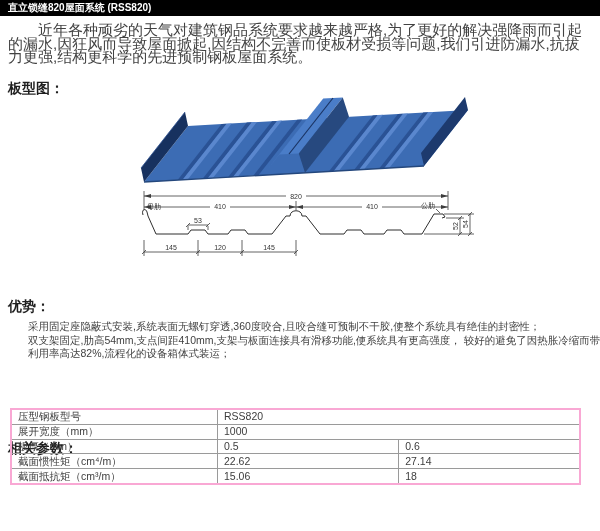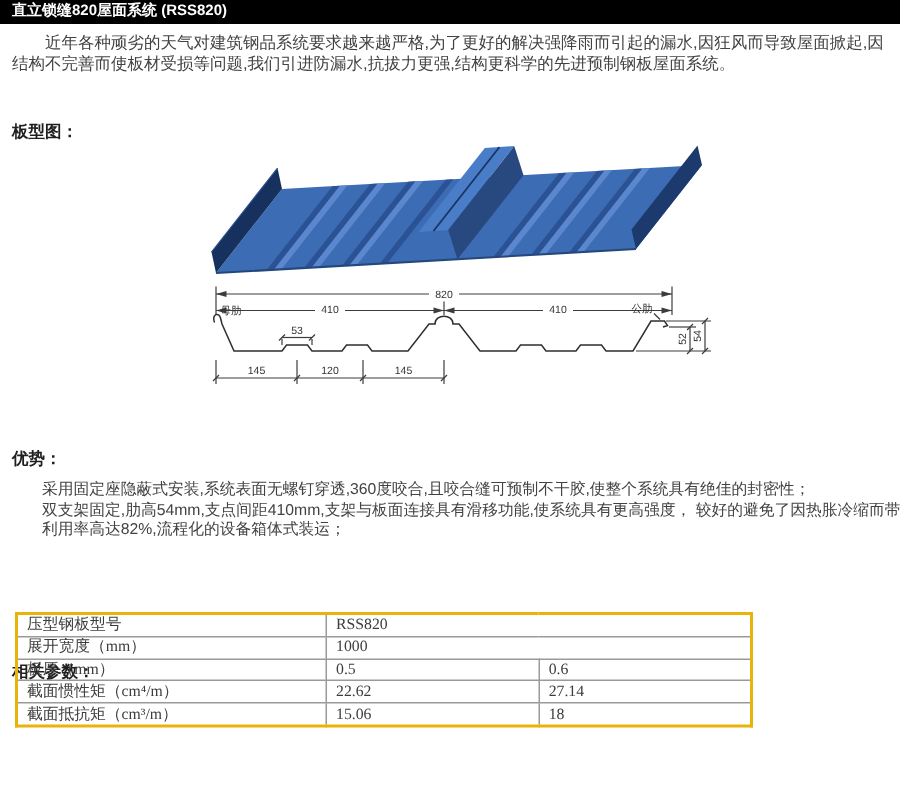--- a/index.html
+++ b/index.html
@@ -8,39 +8,39 @@
     font-family:"Liberation Sans","DejaVu Sans",sans-serif;
     color:#3d3d3d;overflow:hidden;
   }
   .titlebar{
     position:absolute;top:0;left:0;right:0;height:16px;
     background:#000000;color:#ffffff;font-size:10px;font-weight:bold;
     line-height:16px;padding-left:8px;
   }
   .intro{
     position:absolute;top:23px;left:8px;right:6px;
-    font-size:11px;line-height:13.5px;color:#424242;text-indent:2em;
+    font-size:15px;line-height:13.5px;color:#424242;text-indent:2em;
   }
   .sec-heading{
-    position:absolute;left:8px;font-size:11px;font-weight:bold;color:#1f1f1f;
+    position:absolute;left:8px;font-size:14px;font-weight:bold;color:#1f1f1f;
   }
   .h-diagram{top:80px;}
   .h-adv{top:298px;}
   .h-params{top:396px;margin-top:44px;}
   .diagram-wrap{position:absolute;top:96px;left:130px;width:352px;}
   .diagram-wrap svg{display:block;}
   .advantages{
     position:absolute;top:320px;left:28px;right:6px;
     font-size:10.5px;line-height:13.5px;color:#424242;
   }
   .adv-item{white-space:nowrap;}
   table.params{
-    position:absolute;top:408px;left:10px;width:492px;
-    border-collapse:collapse;border:2px solid #eab308;
-    font-size:10.5px;color:#3d3d3d;table-layout:fixed;font-family:Liberation Serif, serif;
+    position:absolute;top:408px;left:10px;width:571px;
+    border-collapse:collapse;border:2px solid #f9a8d4;
+    font-size:10.5px;color:#3d3d3d;table-layout:fixed;
   }
   table.params td{
     border:1px solid #9a9a9a;height:13.8px;padding:0 6px;
     line-height:13px;overflow:hidden;white-space:nowrap;
   }
   td.c1{width:193px;}
   td.c2{width:182px;}
   .dim-text{font-size:7px;fill:#333;}
   .dim-label-cn{font-size:7px;fill:#333;}
 </style>

